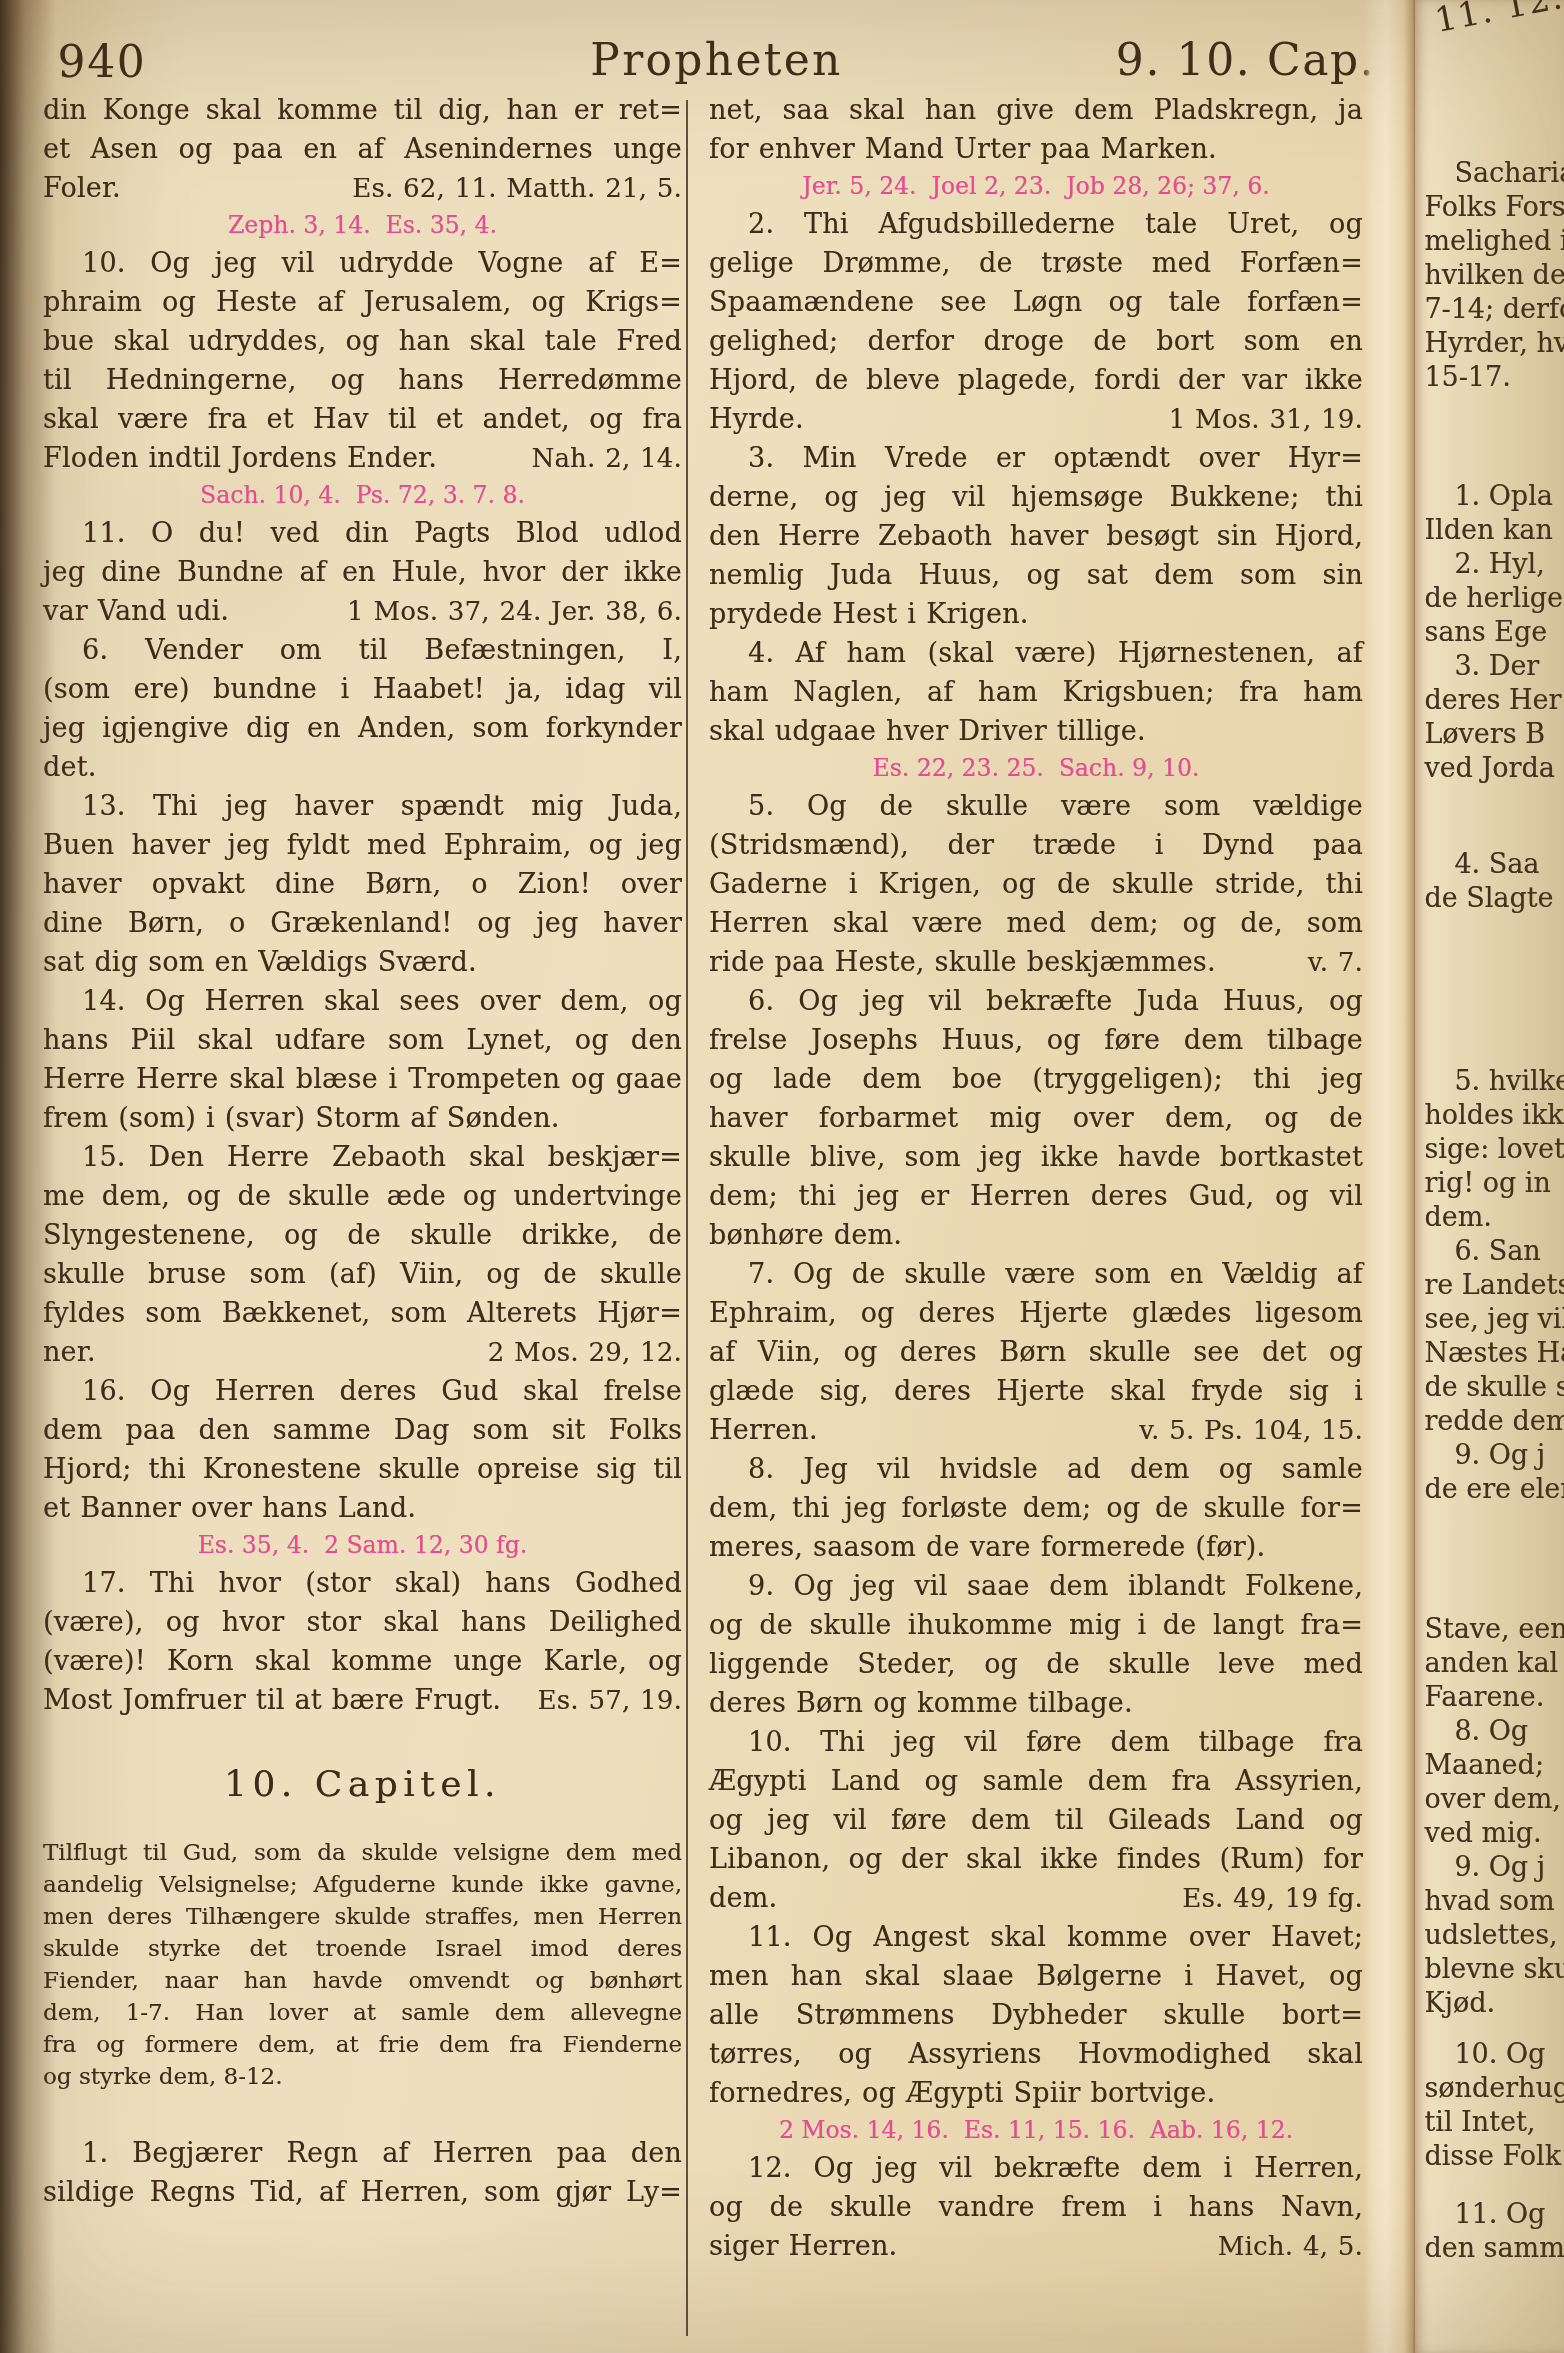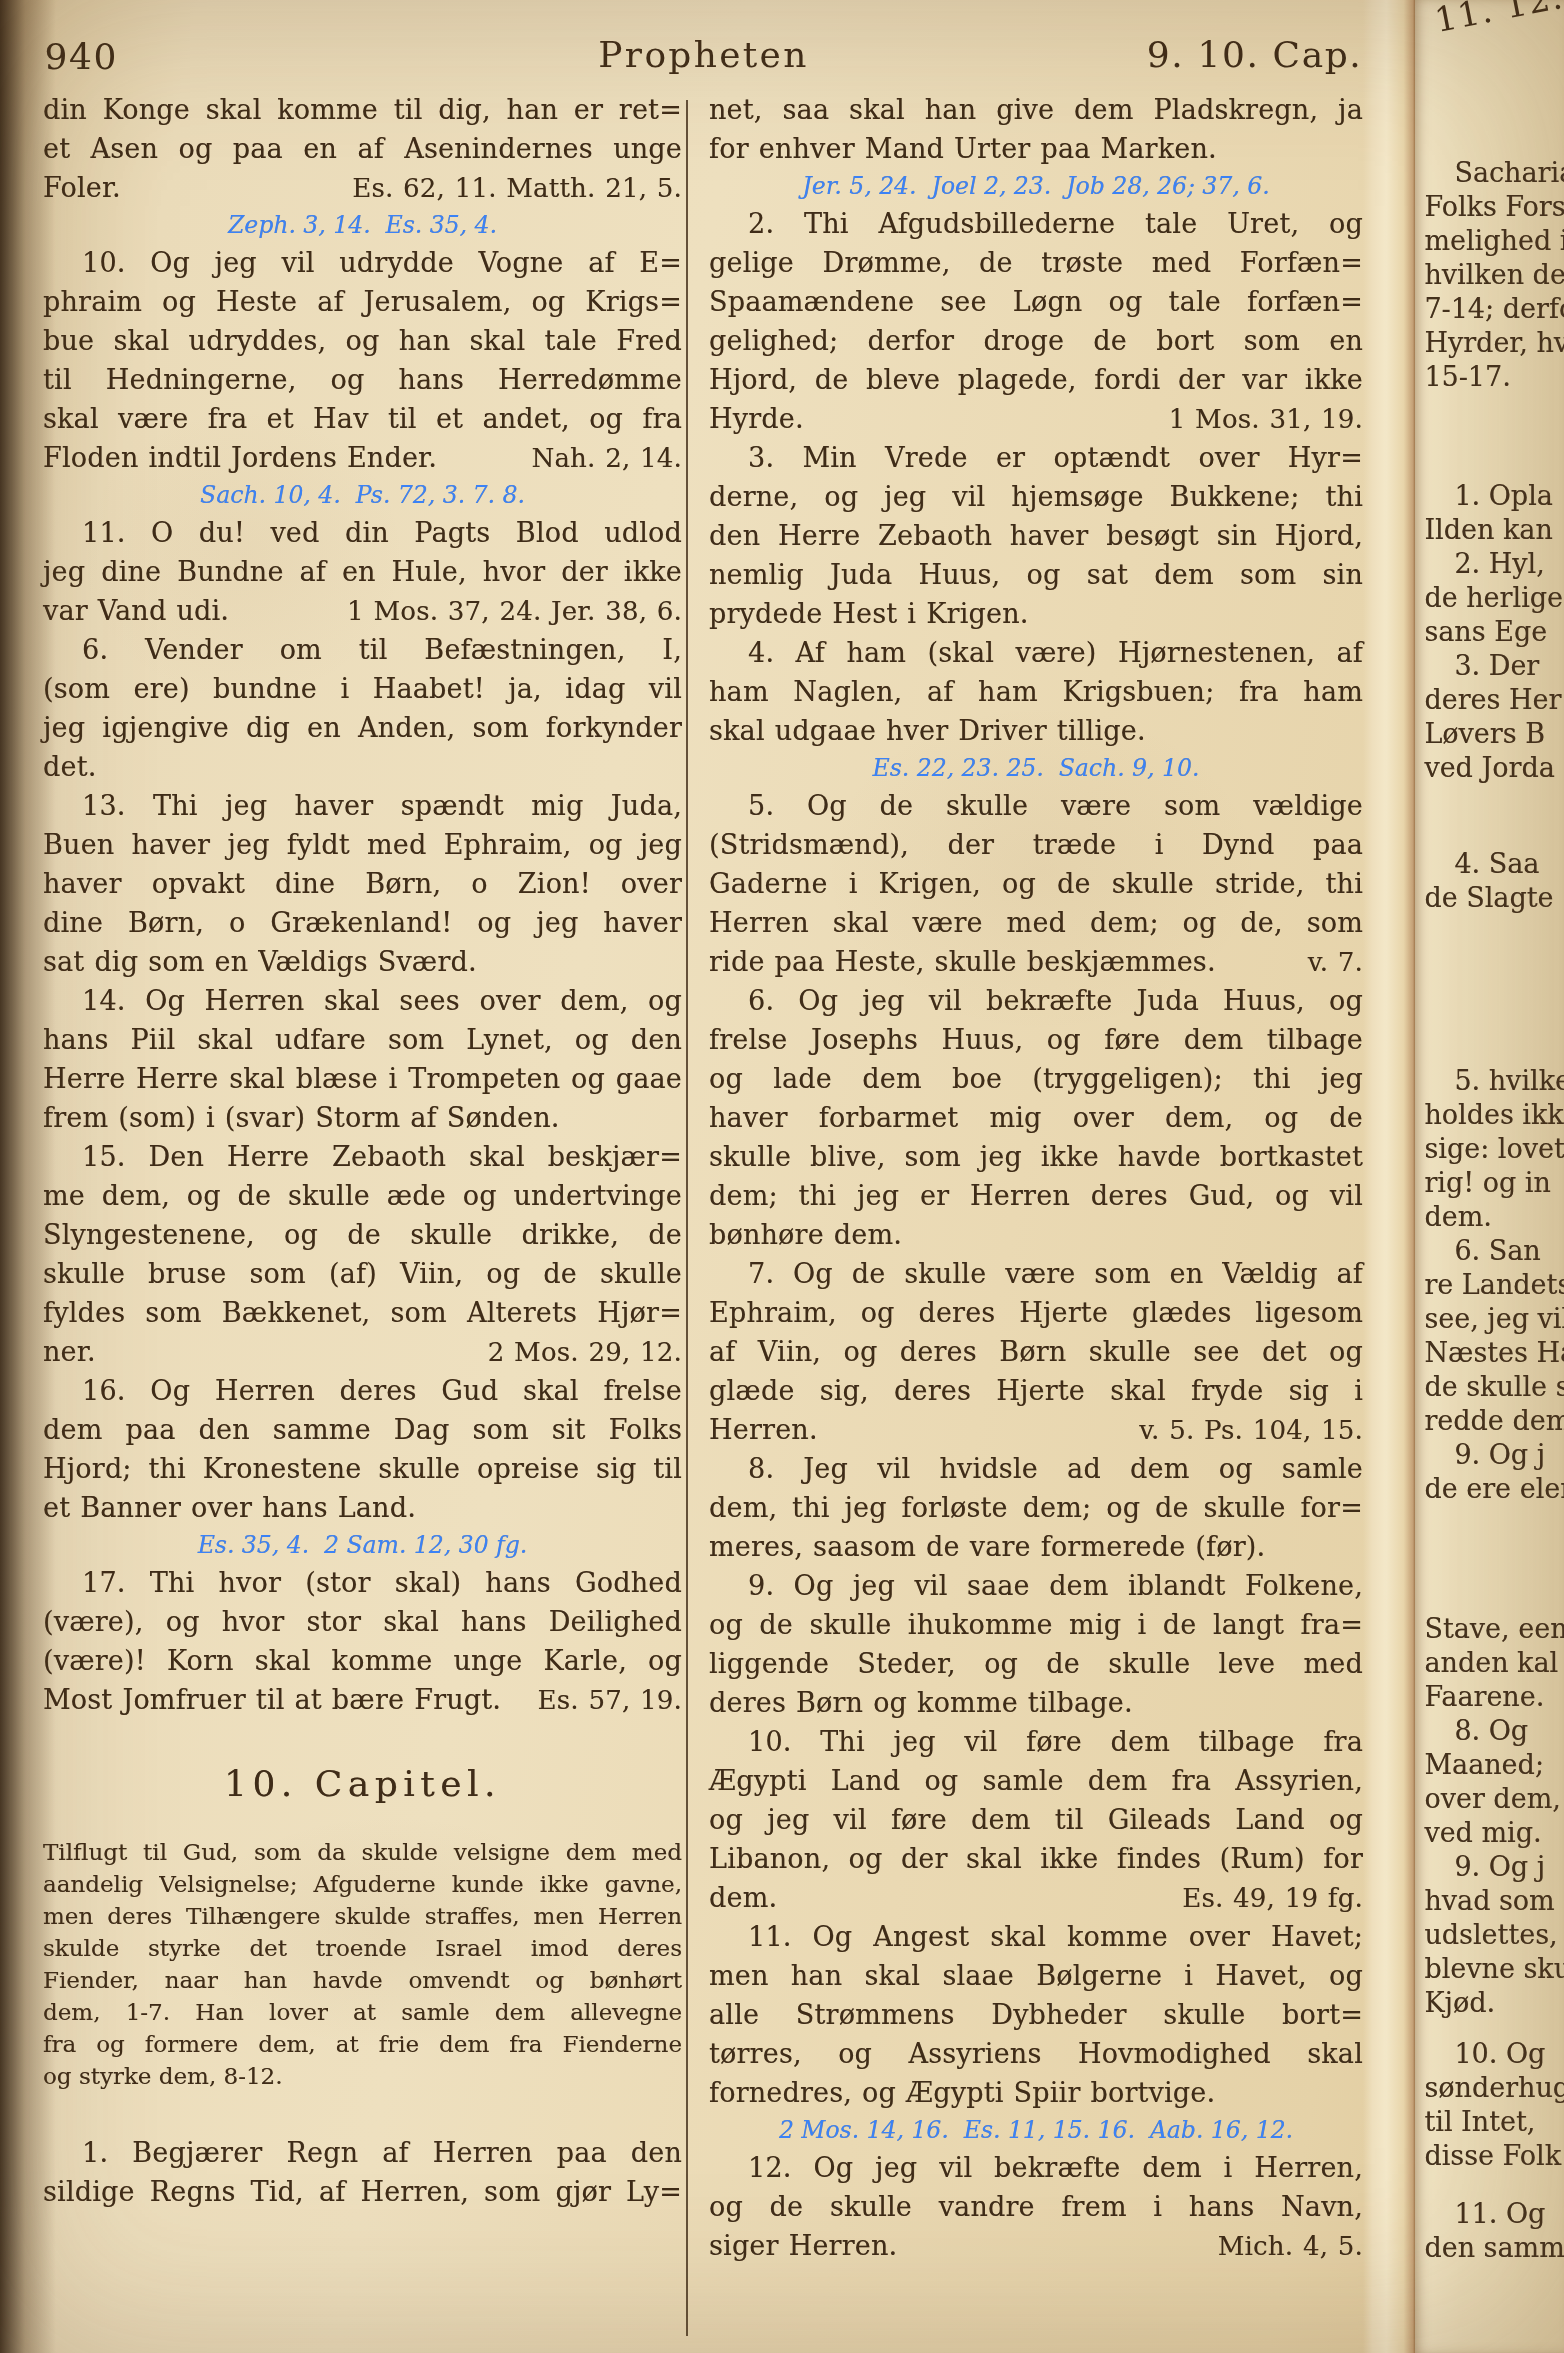--- a/index.html
+++ b/index.html
@@ -12,39 +12,39 @@
   body::after{content:"";position:absolute;inset:0;pointer-events:none;
     box-shadow:inset 0 0 172px rgba(96,66,32,.28);}
   .blot{position:absolute;border-radius:50%;pointer-events:none;}
   #blot1{left:188px;top:1815px;width:407px;height:235px;background:radial-gradient(closest-side,rgba(138,104,60,.07),rgba(138,104,60,0));}
   #blot2{left:822px;top:704px;width:438px;height:329px;background:radial-gradient(closest-side,rgba(138,104,60,.06),rgba(138,104,60,0));}
   #blot3{left:78px;top:407px;width:329px;height:297px;background:radial-gradient(closest-side,rgba(150,112,64,.05),rgba(150,112,64,0));}
 
   #gutter-shadow{position:absolute;left:0;top:0;bottom:0;width:56px;
     background:linear-gradient(90deg,rgba(44,30,16,.88),rgba(90,66,38,.38) 45%,rgba(120,95,60,0) 100%);}
 
-  #page-header{position:absolute;left:43px;top:34px;width:1321px;height:49px;font-size:36px;}
+  #page-header{position:absolute;left:56px;top:34px;width:1321px;height:49px;font-size:44px;}
   #page-number{position:absolute;left:1.6px;top:1.6px;letter-spacing:1.6px;}
   #running-title{position:absolute;left:0;right:0;top:0;text-align:center;letter-spacing:2.3px;}
   #chapter-header{position:absolute;right:1.6px;top:0;letter-spacing:1.6px;}
 
   #column-divider{position:absolute;left:686px;top:100px;width:2.3px;height:2236px;background:#54402a;opacity:.9;}
 
   .col{position:absolute;top:90px;}
   #col-left{left:43px;width:639px;}
   #col-mid{left:709px;width:654px;}
 
   .bl{font-size:27px;line-height:39px;height:39px;text-align:justify;text-align-last:justify;
       letter-spacing:0.2px;word-spacing:1.2px;text-shadow:0.2px 0.2px 0.3px rgba(63,44,24,.45);}
   .bl.left{text-align-last:left;}
   .bl.ind{padding-left:39px;}
   .bl.jc{display:flex;justify-content:space-between;align-items:baseline;text-align:left;text-align-last:left;}
   .bl.jc .cite{font-size:26px;}
-  .cl{font-size:23.5px;line-height:36px;height:36px;text-align:center;color:#3b82f6;white-space:pre-wrap;
-      text-shadow:0.2px 0.2px 0.3px rgba(63,44,24,.4);font-style:italic;}
+  .cl{font-size:23.5px;line-height:36px;height:36px;text-align:center;color:#ec4899;white-space:pre-wrap;
+      text-shadow:0.2px 0.2px 0.3px rgba(63,44,24,.4);}
   .chapter-heading{font-size:36px;line-height:42px;text-align:center;margin:44px 0 31px;letter-spacing:5.5px;
       text-shadow:0.2px 0.2px 0.4px rgba(63,44,24,.5);}
   .sl{font-size:23px;line-height:32px;height:32px;text-align:justify;text-align-last:justify;
       text-shadow:0.2px 0.2px 0.2px rgba(63,44,24,.4);}
   .sl.left{text-align-last:left;}
   .sl.ind{padding-left:27px;}
   .gap{width:100%;}
 
   #page-edge{position:absolute;left:1363px;top:0;width:52px;height:2354px;
     background:linear-gradient(90deg,rgba(222,203,160,0) 0%,#eedfbd 18%,#f4e8c9 45%,#e9d6ab 78%,#c6a277 96%,#a27a4e 100%);}

